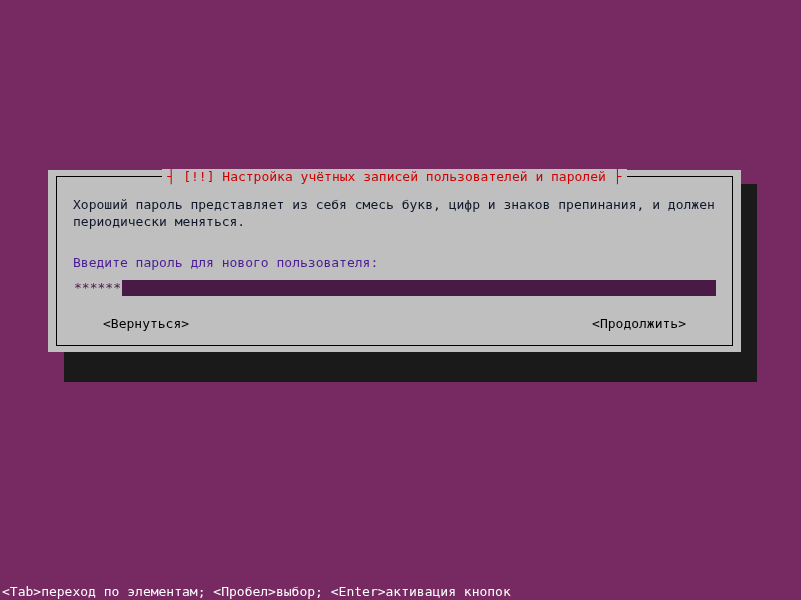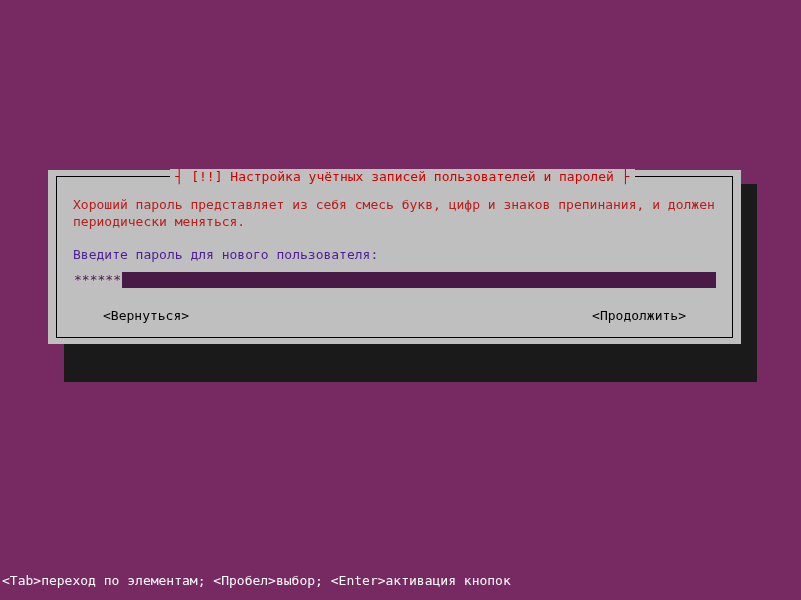--- a/index.html
+++ b/index.html
@@ -30,36 +30,36 @@
       padding: 6px 8px;
     }
     .dialog-border {
       border: 1px solid #000;
       position: relative;
       padding: 20px 16px 14px 16px;
     }
     .title-wrap {
       position: absolute;
       top: -8px;
-      left: 8px;
+      left: 0;
       width: 100%;
       text-align: center;
     }
     .title {
       display: inline-block;
       background: #BFBFBF;
       color: #D00000;
       padding: 0 6px;
       font-weight: normal;
       white-space: pre;
     }
     .desc {
-      color: #b91c1c;
+      color: #0f172a;
       line-height: 1.3;
-      margin-bottom: 16px;
+      margin-bottom: 24px;
     }
     .prompt {
       color: #4c1d95;
       margin-bottom: 10px;
     }
     .pw-row {
       display: flex;
       margin-bottom: 20px;
     }
     .pw-sel {
@@ -78,21 +78,21 @@
       justify-content: space-between;
       padding: 0 30px;
     }
     .btn {
       color: #000;
       white-space: pre;
       cursor: pointer;
     }
     .footer {
       position: absolute;
-      bottom: 12px;
+      bottom: 1px;
       left: 2px;
       color: #fff;
       white-space: pre;
     }
     .footer .key { color: #fff; }
   </style>
 </head>
 <body>
 
 <div class="shadow"></div>

